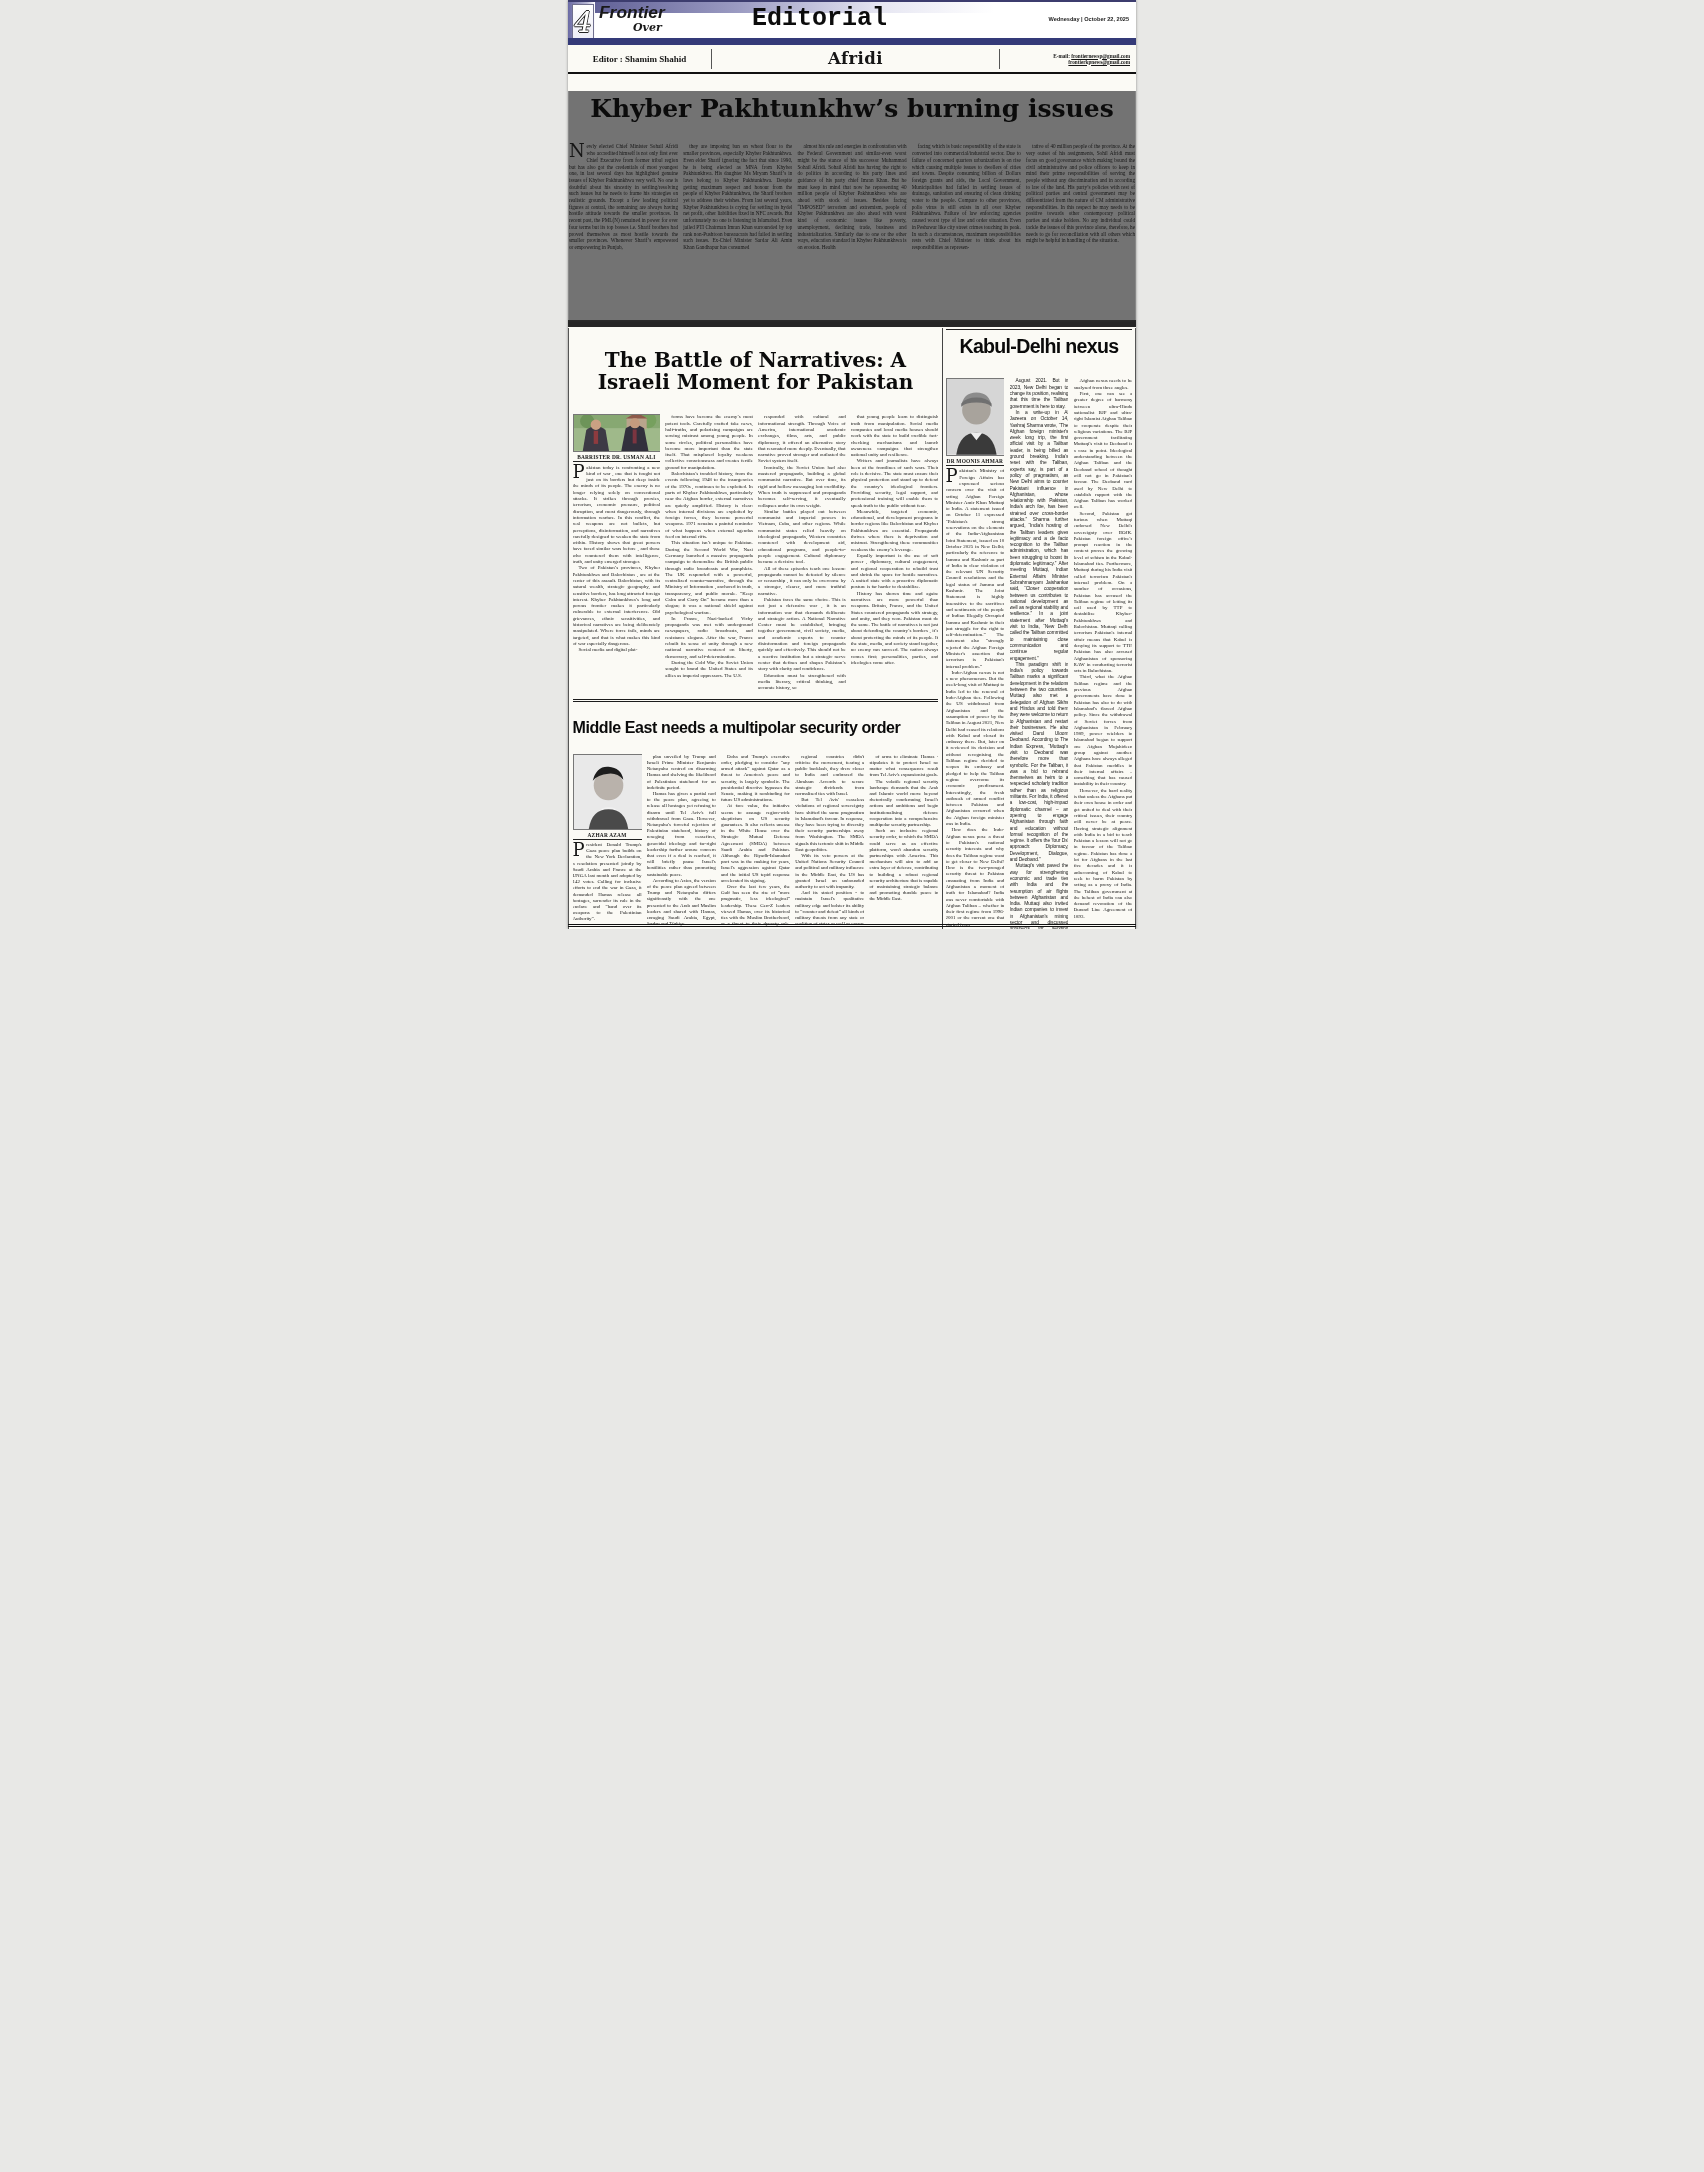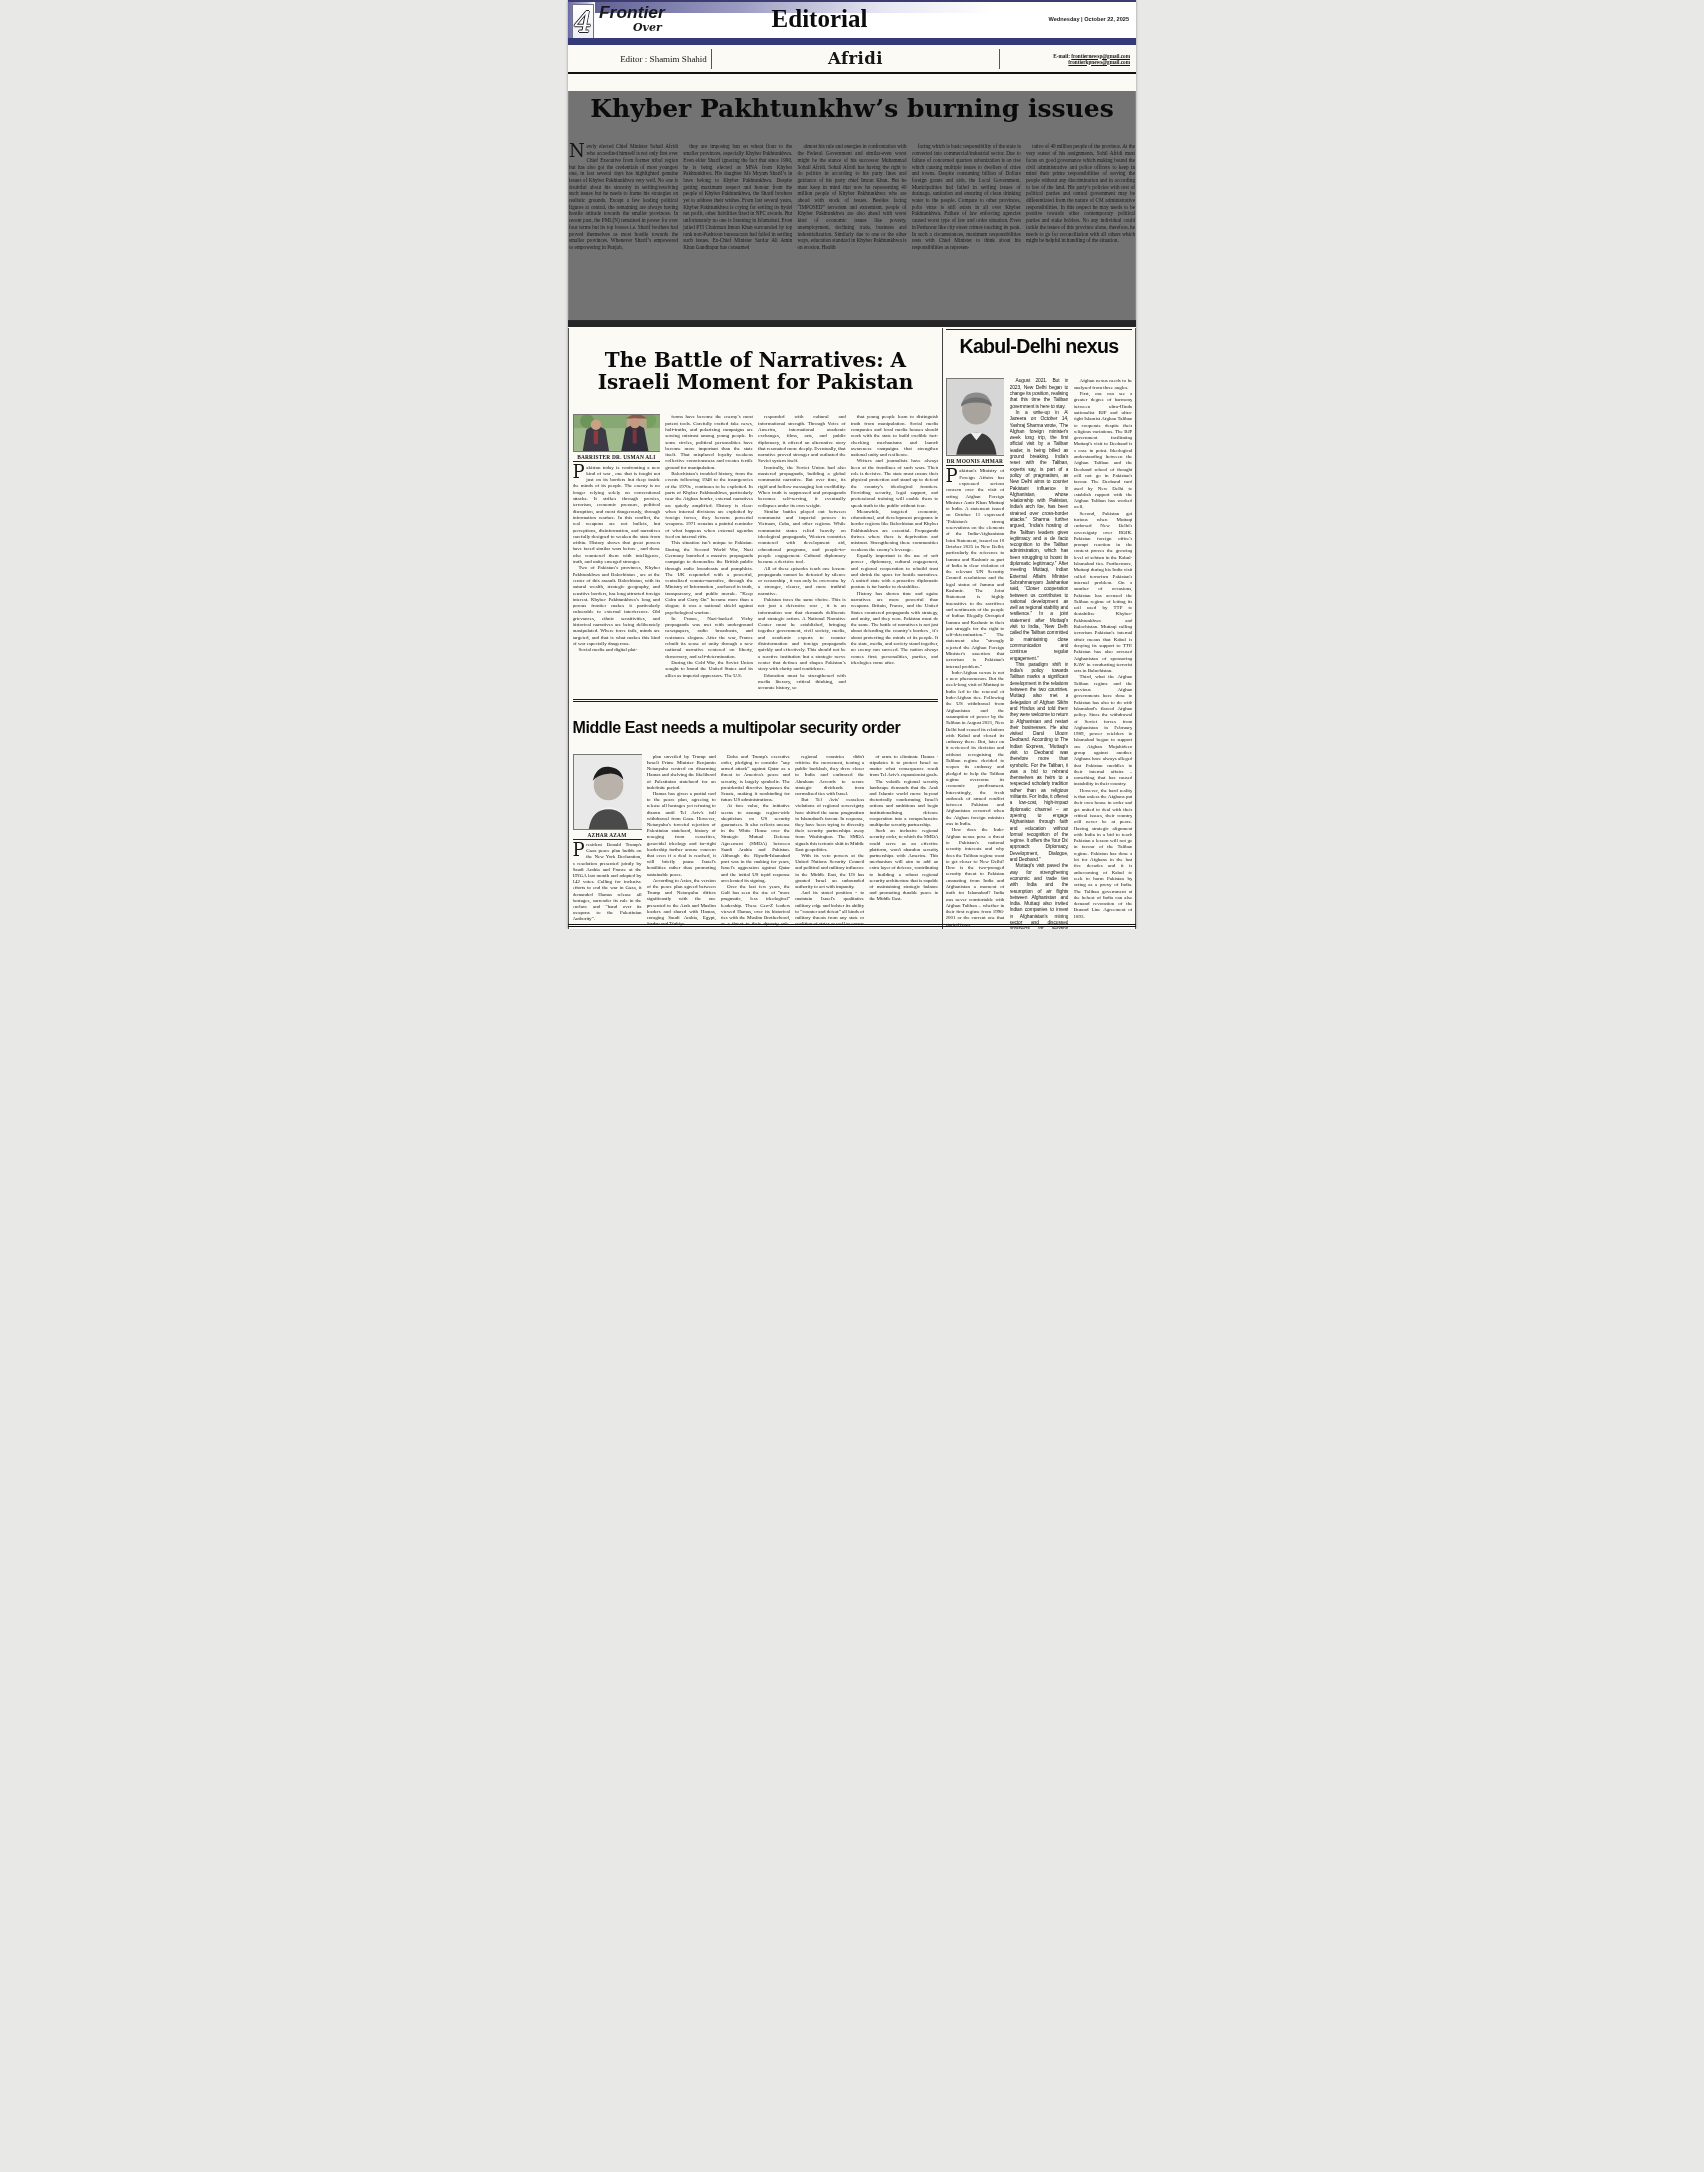--- a/index.html
+++ b/index.html
@@ -14,29 +14,29 @@
       background:linear-gradient(90deg,#6a6aa4 0%,#b9b9d6 70%,#ffffff 100%);}
   .pagenum-box{position:absolute;top:3.5px;left:4.3px;width:20px;height:36px;
       background:linear-gradient(#ffffff,#ececf6);border:0.9px solid #70708f;
       display:flex;align-items:center;justify-content:center;}
   .pagenum{font-family:"DejaVu Serif",serif;font-style:italic;font-size:28px;line-height:1;
       color:#fff;text-shadow:-0.9px 0 #222,0.9px 0 #222,0 -0.9px #222,0 0.9px #222,-0.4px -0.4px #222,0.4px 0.4px #222;}
   .brand{position:absolute;top:4.3px;left:31px;width:78px;}
   .brand-main{font-family:Liberation Sans, sans-serif;font-style:italic;font-weight:bold;font-size:17.4px;line-height:.95;color:#191919;}
   .brand-sub{font-family:"DejaVu Serif",serif;font-style:italic;font-weight:bold;font-size:11px;margin-left:34px;color:#191919;}
   .section-title{position:absolute;top:5.2px;left:143px;width:217px;text-align:center;
-      font-family:Liberation Serif, serif;font-weight:bold;font-size:25px;line-height:1.1;color:#0c0c0c;}
+      font-family:Liberation Mono, monospace;font-weight:bold;font-size:25px;line-height:1.1;color:#0c0c0c;}
   .date-line{position:absolute;top:15.6px;right:7px;font-family:"Liberation Sans",sans-serif;
       font-weight:bold;font-size:5.6px;color:#222;}
   .navy-bar{position:absolute;bottom:0;left:0;right:0;height:7px;background:#343a78;}
   
   .editor-row{height:27px;display:flex;align-items:center;background:#fbfaf5;}
   .er-cell{display:flex;align-items:center;justify-content:center;height:20px;}
   .er-left{width:143px;border-right:0.4px solid #555;}
-  .editor-name{font-weight:normal;font-size:9px;padding-left:48px;}
+  .editor-name{font-weight:bold;font-size:9px;}
   .er-mid{flex:1;border-right:0.4px solid #555;}
   .opinion{font-family:"DejaVu Serif",serif;font-weight:bold;font-size:16.5px;letter-spacing:0.4px;}
   .er-right{width:130px;flex-direction:column;align-items:flex-end;padding-right:6px;}
   .email-line{font-size:5.2px;font-weight:bold;}
   .email-addr{text-decoration:underline;}
   .thick-rule{height:2.2px;background:#111;}
   
   .khyber{border-left:0.4px solid #888;border-right:0.4px solid #888;padding:0 0;background:#737373;}
   .khyber-headline{text-align:center;font-family:"DejaVu Serif",serif;font-weight:bold;
       font-size:25px;line-height:1.05;padding:5.2px 0 4.3px;color:#0b0b0b;}

